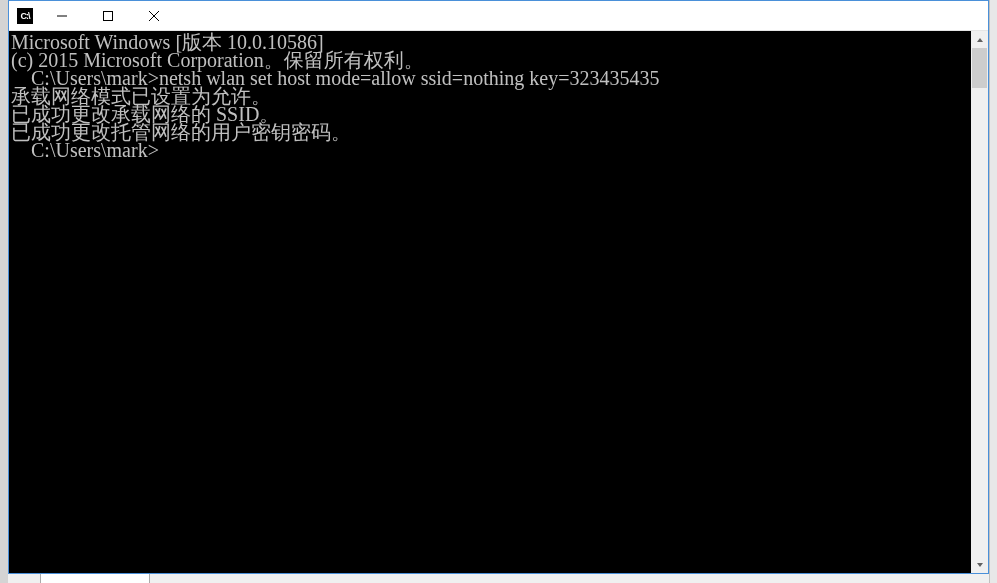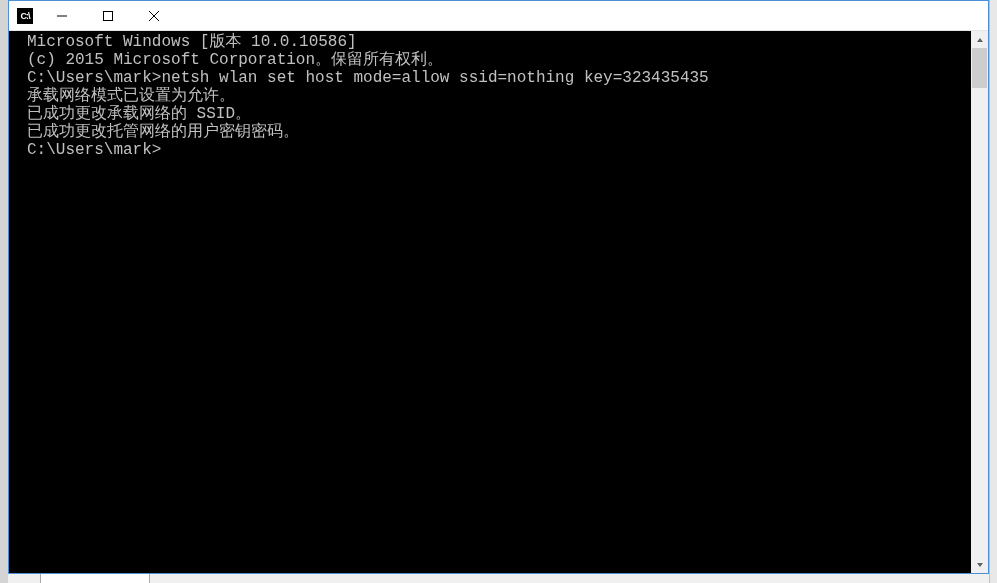--- a/index.html
+++ b/index.html
@@ -65,24 +65,24 @@
     .client-area {
       flex: 1;
       display: flex;
       background: #000;
       overflow: hidden;
     }
     .terminal {
       flex: 1;
       background: #000;
       color: #c0c0c0;
-      font-family: Liberation Mono, monospace;
-      font-size: 16px;
+      font-family: Liberation Serif, serif;
+      font-size: 20px;
       line-height: 18px;
-      padding: 2px 0 0 18px;
+      padding: 2px 0 0 2px;
       white-space: pre;
       overflow: hidden;
     }
     .scrollbar {
       width: 17px;
       background: #f0f0f0;
       display: flex;
       flex-direction: column;
     }
     .scroll-btn {
@@ -101,21 +101,21 @@
     }
     .scroll-thumb {
       position: absolute;
       left: 1px;
       right: 1px;
       top: 0;
       height: 40px;
       background: #cdcdcd;
     }
     .line { display: block; }
-    .prompt-line { display: flex; }
+    .prompt-line { display: flex; margin-left: 20px; }
     @keyframes blink { 50% { opacity: 0; } }
     .desktop-edge {
       position: absolute;
       right: 0;
       top: 0;
       width: 8px;
       height: 583px;
       background: #e8e8e8;
       border-left: 1px solid #c0c0c0;
     }

